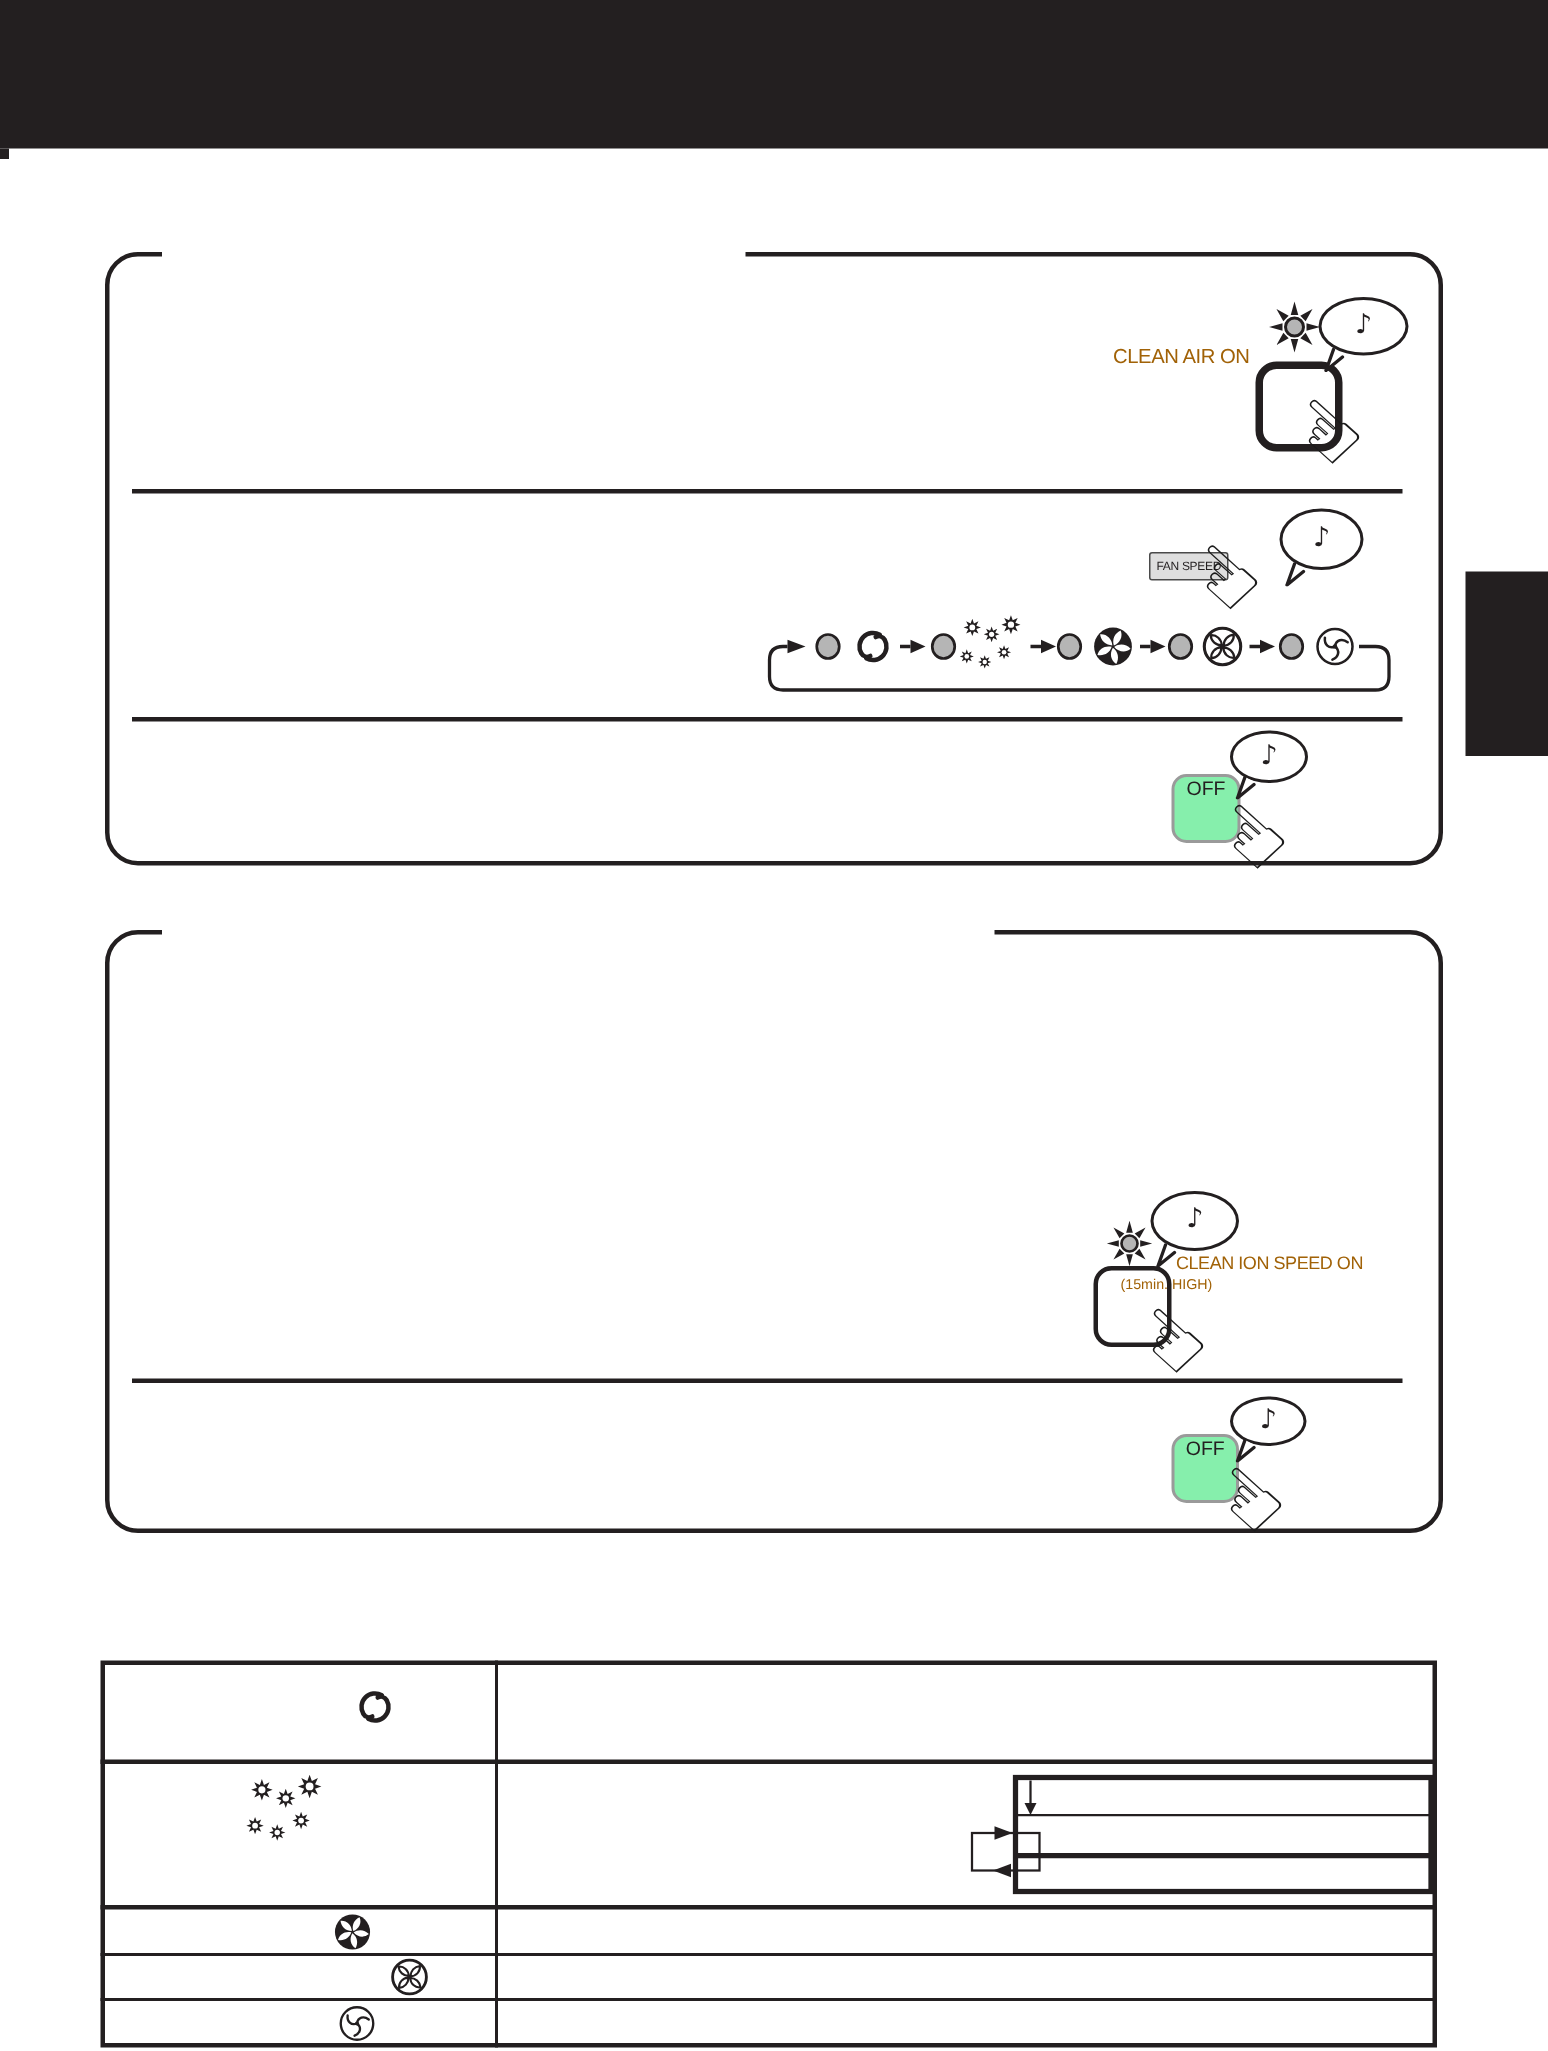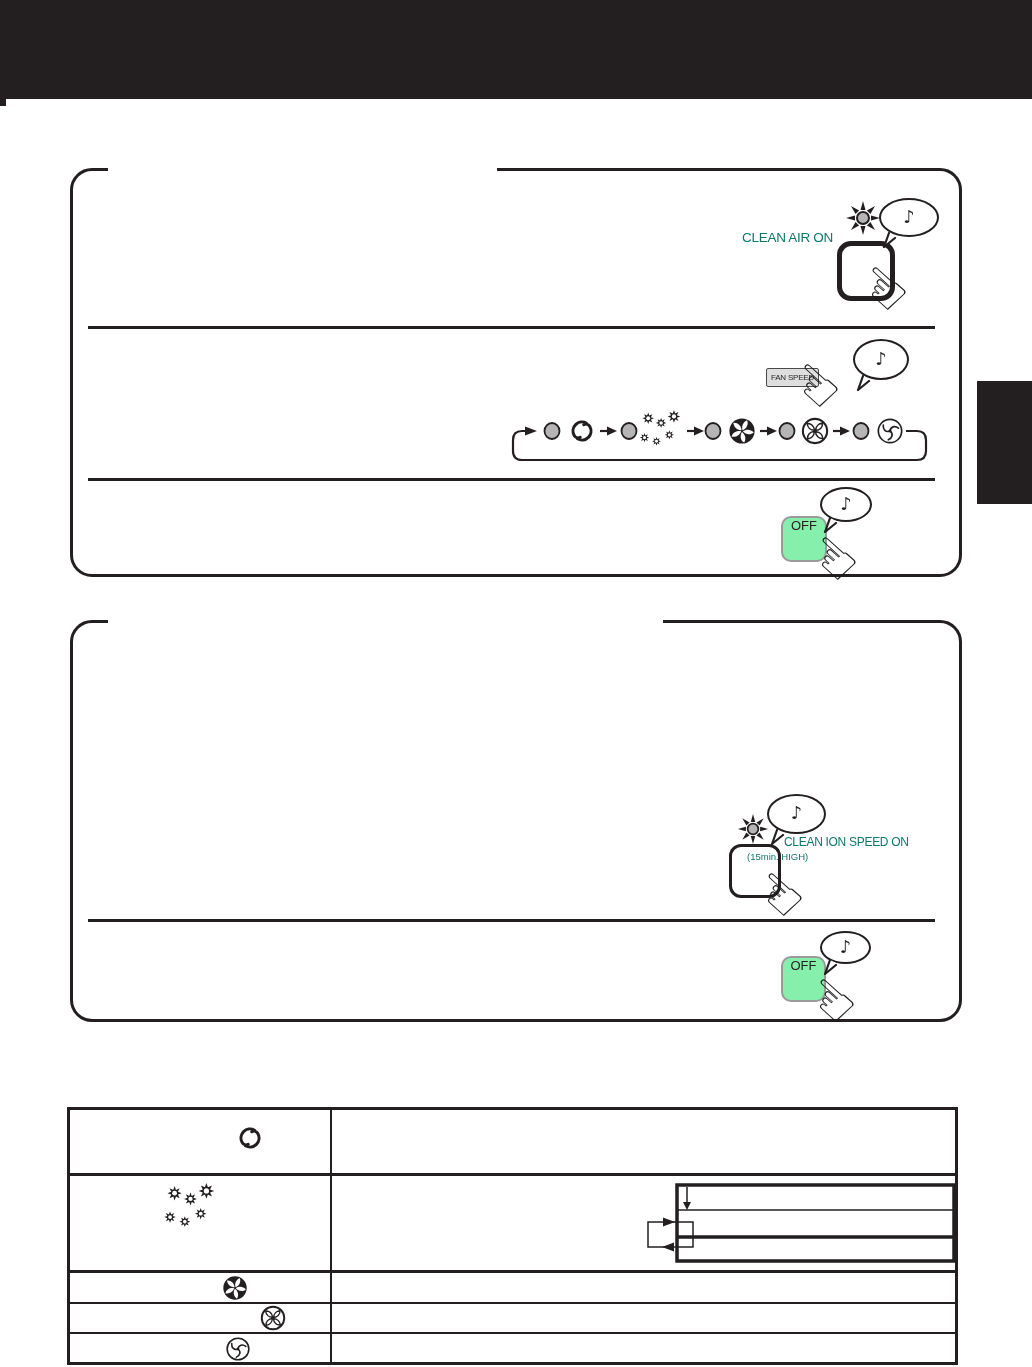--- a/index.html
+++ b/index.html
@@ -15,21 +15,21 @@
   .btn-gray{position:absolute;background:#86efac;border:2px solid #9a9a9a;border-radius:10px;box-sizing:border-box;
             display:flex;align-items:flex-start;justify-content:center;font-size:13px;color:#231f20;}
   .btn-fanspeed{position:absolute;background:#dedede;border:1.5px solid #4a4a4a;border-radius:2px;box-sizing:border-box;
             display:flex;align-items:center;justify-content:center;font-size:8px;letter-spacing:-0.2px;color:#231f20;margin-top:12px;}
   .bubble{position:absolute;border:2.5px solid #231f20;border-radius:50%;background:#ffffff;
           display:flex;align-items:center;justify-content:center;z-index:4;}
   .bubble .note{font-family:"DejaVu Sans",sans-serif;font-size:18px;margin-top:-3px;color:#231f20;}
   .tail{position:absolute;left:0px;bottom:-13px;}
   .hand{position:absolute;font-family:"DejaVu Sans",sans-serif;font-size:56px;line-height:1;color:#1b1b1b;
         transform:rotate(42deg);z-index:6;user-select:none;}
-  .lbl{position:absolute;color:#0f766e;}
+  .lbl{position:absolute;color:#a16207;}
   .tline{position:absolute;background:#231f20;}
 </style>
 </head>
 <body>
 
 <svg width="0" height="0" style="position:absolute">
   <defs>
     <symbol id="sym-swirl" viewBox="0 0 24 24">
       <path d="M16.5,4.2 A9,9 0 0 0 4.2,16.5 A4.5,4.5 0 0 0 10.2,18.3" fill="none" stroke="#231f20" stroke-width="3" stroke-linecap="round"></path>
       <path d="M7.5,19.8 A9,9 0 0 0 19.8,7.5 A4.5,4.5 0 0 0 13.8,5.7" fill="none" stroke="#231f20" stroke-width="3" stroke-linecap="round"></path>

